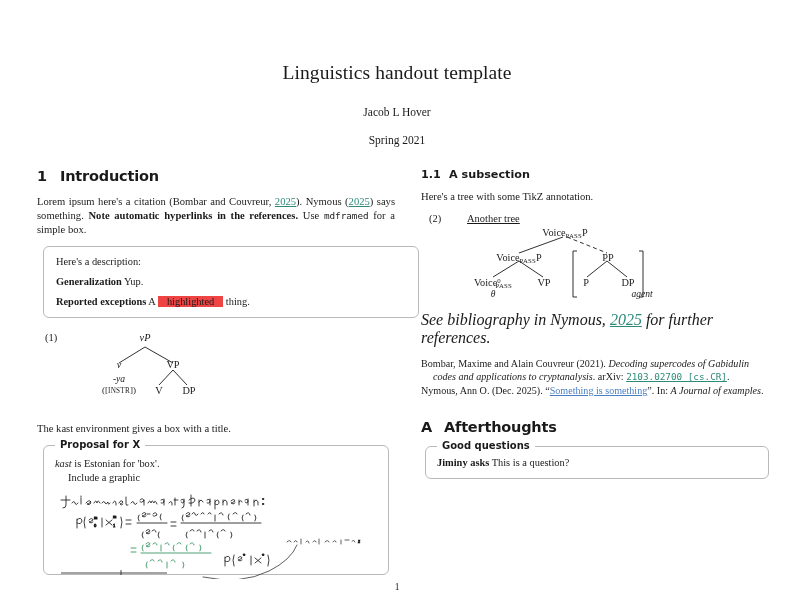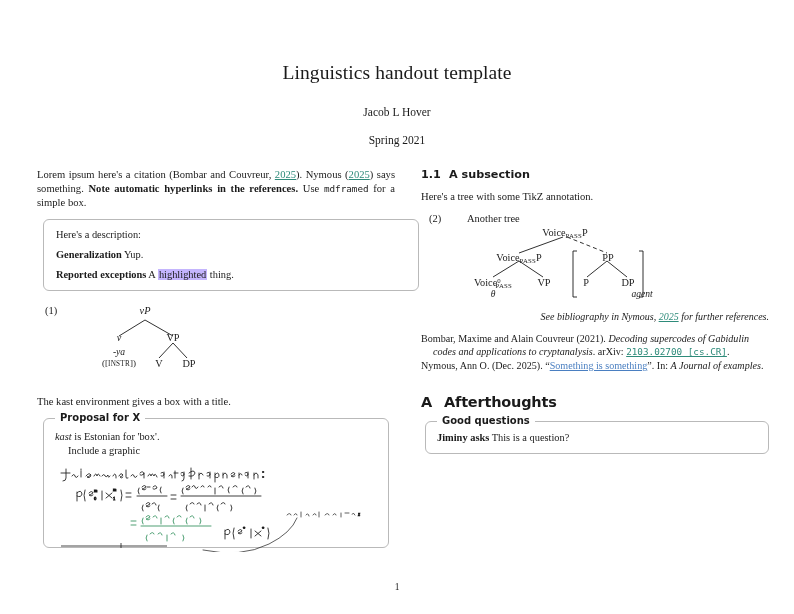--- a/index.html
+++ b/index.html
@@ -55,21 +55,21 @@
   
   .mdbox {
     border: 0.8px solid #b9b9b9;
     border-radius: 6px;
     padding: 9px 12px 10px 12px;
     margin: 6px 0 0 6px;
     width: 376px;
   }
   .mdbox .line { font-size: 10.4px; margin-bottom: 9px; }
   .mdbox .line:last-child { margin-bottom: 0; }
-  .hl { background: #c4b5fd; padding: 0 1px; }
+  .hl { background: #ef4444; padding: 0 9px; }
 
   
   .kastbox {
     position: relative;
     border: 0.8px solid #b9b9b9;
     border-radius: 6px;
     margin: 8px 0 0 6px;
     width: 346px;
     padding: 11px 11px 8px 11px;
   }
@@ -80,32 +80,32 @@
     padding: 0 5px;
     font-family: "DejaVu Sans", "Liberation Sans", sans-serif;
     font-size: 10px; font-weight: bold;
   }
   .kastbox .ktext { font-size: 10.4px; line-height: 1.35; }
   .kastbox .indent { padding-left: 13px; }
 
   
   .ex { position: relative; font-size: 10.5px; margin-top: 10px; }
   .ex .exnum { position: absolute; left: 8px; top: 0; }
-  .ex .exbody { padding-left: 46px; }
+  .ex .exbody { padding-left: 46px; text-decoration: underline; }
 
   
   .tree { position: relative; font-size: 10.3px; }
   .tnode { position: absolute; white-space: nowrap; transform: translateX(-50%); }
   .tnode.it { font-style: italic; }
   .sc { font-size: 7.2px; font-variant: small-caps; letter-spacing: 0.2px; }
   .sub { font-size: 6.8px; vertical-align: -2px; letter-spacing: 0.2px; }
   .sup0 { font-size: 6.8px; vertical-align: 3px; }
 
   
-  .refnote { font-size: 10px; font-style: italic; margin: 0 0 10px 0; text-align: right; }
+  .refnote { font-size: 16px; font-style: italic; margin: 0 0 10px 0; }
   .refentry {
     font-size: 10.1px; line-height: 1.3;
     margin-bottom: 1px;
     padding-left: 12px; text-indent: -12px;
   }
 
   
   .hand { margin-top: 6px; }
 
   
@@ -120,20 +120,23 @@
 <div class="title-block">
   <div class="doc-title">Linguistics handout template</div>
   <div class="doc-author">Jacob L Hover</div>
   <div class="doc-date">Spring 2021</div>
 </div>
 
 <div class="columns">
 
   <div class="col">
 
+    <h1 class="sec">
+      <span class="num">1</span><span>Introduction</span>
+    </h1>
 
     <p class="body">
       <span>Lorem ipsum here's a citation (Bombar and Couvreur, </span><a class="lnk" href="#">2025</a><span>). Nymous (</span><a class="lnk" href="#">2025</a><span>) says something. </span><b class="bf">Note automatic hyperlinks in the references.</b><span> Use </span><span class="mono">mdframed</span><span> for a simple box.</span>
     </p>
 
     <div class="mdbox">
       <div class="line">Here's a description:</div>
       <div class="line">
         <b class="bf">Generalization</b>
         <span>Yup.</span>

